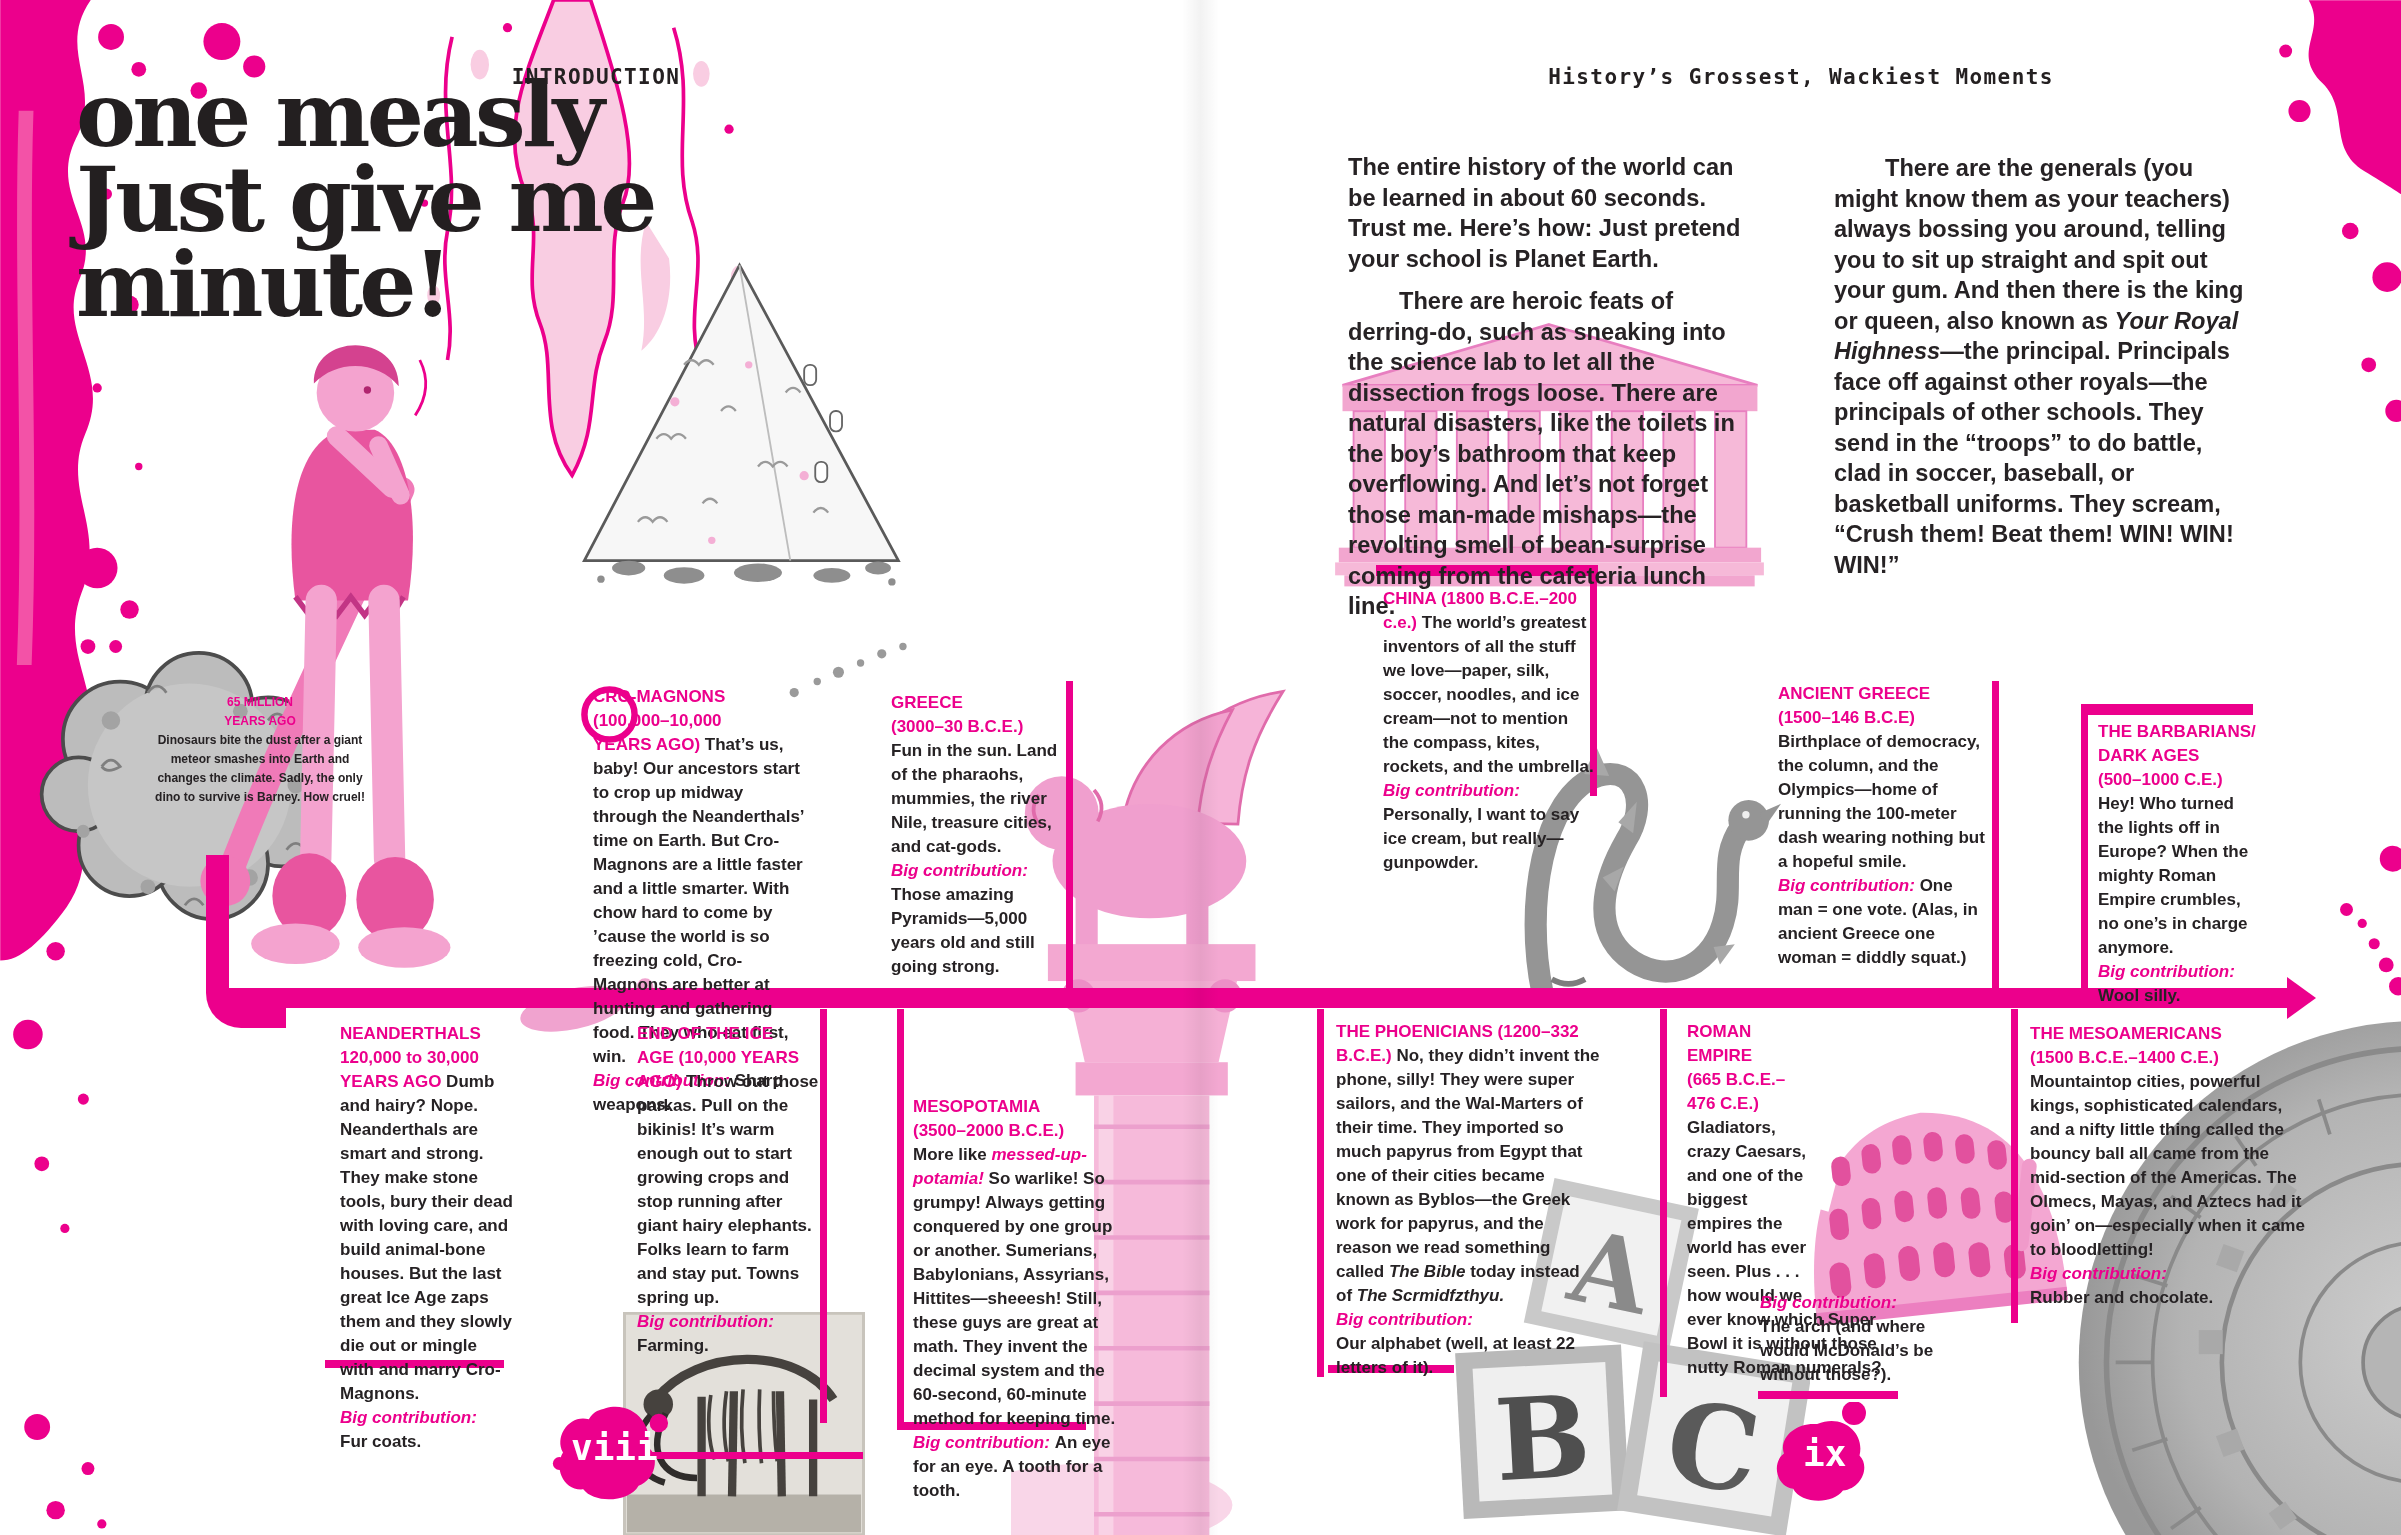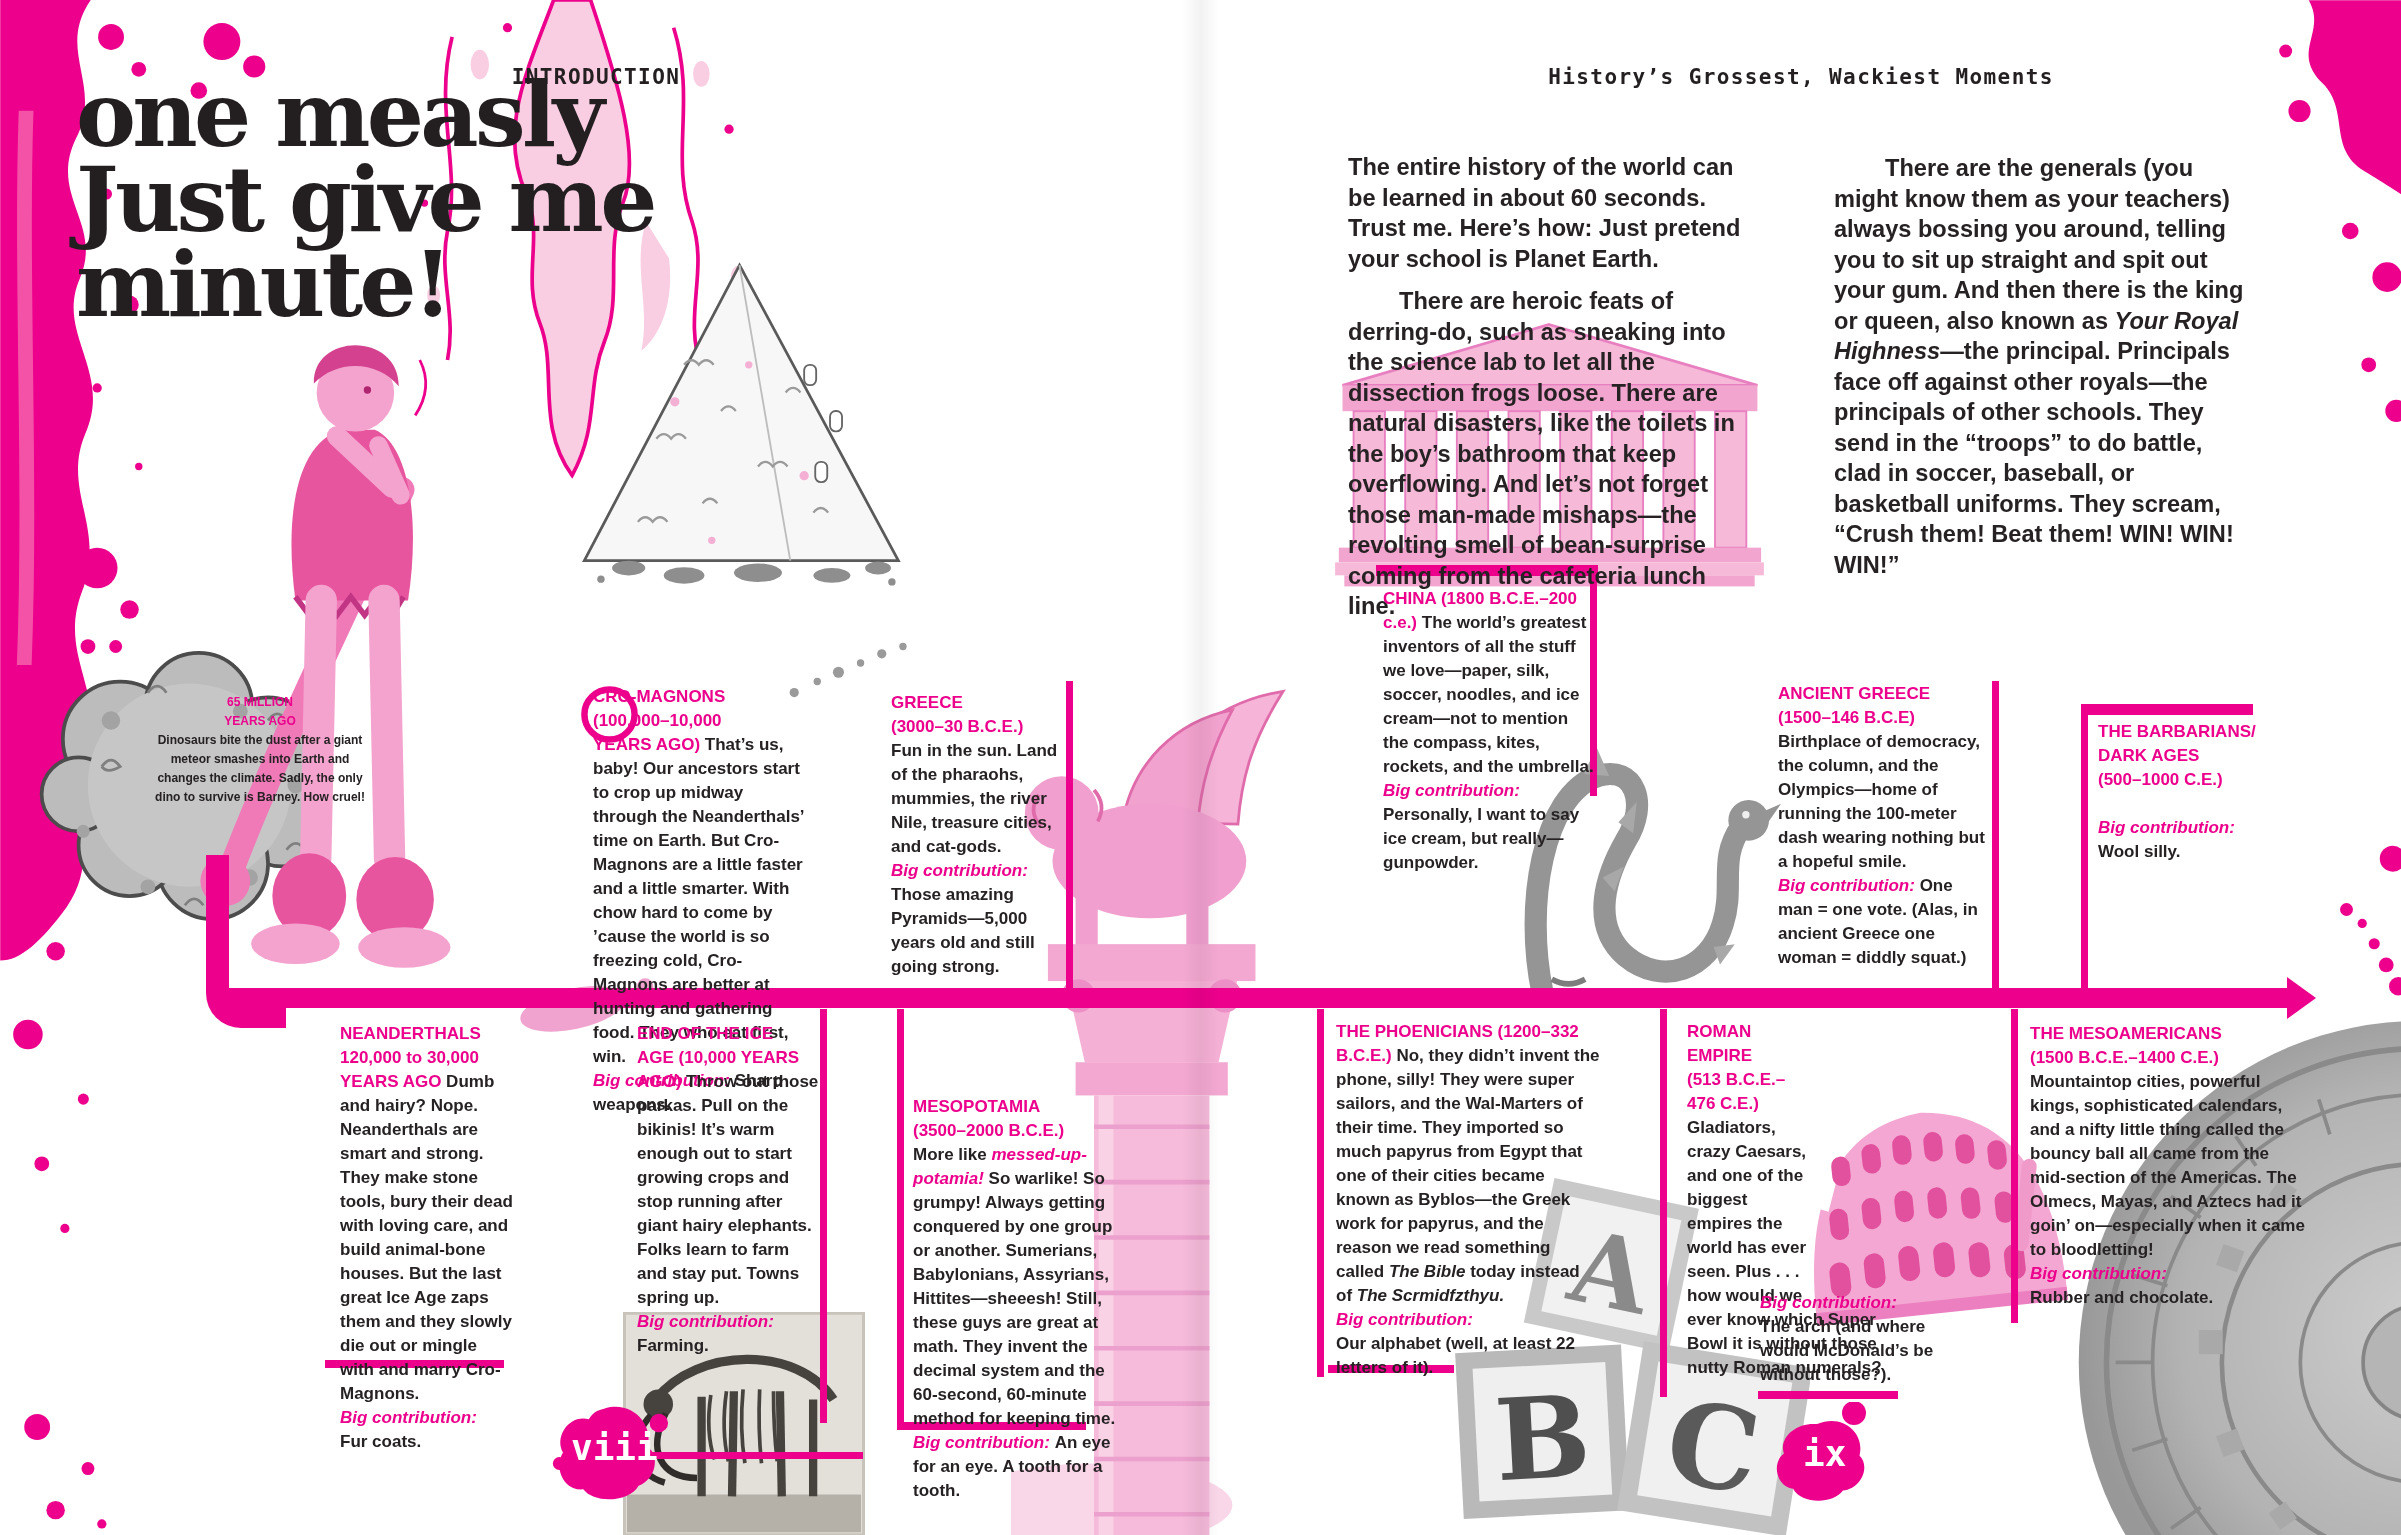--- a/index.html
+++ b/index.html
@@ -433,27 +433,27 @@
   <div class="entry" style="left:913px;top:1095px;width:220px">
     <p><span class="run-t">MESOPOTAMIA</span><br><span class="run-t">(3500–2000 B.C.E.)</span><br><span class="run-b">More like </span><span class="run-pi">messed-up-potamia!</span><span class="run-b"> So warlike! So grumpy! Always getting conquered by one group or another. Sumerians, Babylonians, Assyrians, Hittites—sheeesh! Still, these guys are great at math. They invent the decimal system and the 60-second, 60-minute method for keeping time.</span><br><span class="run-pi">Big contribution: </span><span class="run-b">An eye for an eye. A tooth for a tooth.</span></p>
   </div>
   <div class="entry" style="left:1383px;top:587px;width:212px">
     <p><span class="run-t">CHINA (1800 B.C.E.–200 c.e.) </span><span class="run-b">The world’s greatest inventors of all the stuff we love—paper, silk, soccer, noodles, and ice cream—not to mention the compass, kites, rockets, and the umbrella.</span><br><span class="run-pi">Big contribution: </span><br><span class="run-b">Personally, I want to say ice cream, but really—gunpowder.</span></p>
   </div>
   <div class="entry" style="left:1778px;top:682px;width:207px">
     <p><span class="run-t">ANCIENT GREECE</span><br><span class="run-t">(1500–146 B.C.E)</span><br><span class="run-b">Birthplace of democracy, the column, and the Olympics—home of running the 100-meter dash wearing nothing but a hopeful smile.</span><br><span class="run-pi">Big contribution: </span><span class="run-b">One man = one vote. (Alas, in ancient Greece one woman = diddly squat.)</span></p>
   </div>
   <div class="entry" style="left:2098px;top:720px;width:166px">
-    <p><span class="run-t">THE BARBARIANS/</span><br><span class="run-t">DARK AGES</span><br><span class="run-t">(500–1000 C.E.)</span><br><br><span class="run-pi">Big contribution: </span><br><span class="run-b">Wool silly.</span></p>
+    <p><span class="run-t">THE BARBARIANS/</span><br><span class="run-t">DARK AGES</span><br><span class="run-t">(500–1000 C.E.)</span><br><span class="run-b">Hey! Who turned the lights off in Europe? When the mighty Roman Empire crumbles, no one’s in charge anymore.</span><br><span class="run-pi">Big contribution: </span><br><span class="run-b">Wool silly.</span></p>
   </div>
   <div class="entry" style="left:1336px;top:1020px;width:264px">
     <p><span class="run-t">THE PHOENICIANS (1200–332 B.C.E.) </span><span class="run-b">No, they didn’t invent the phone, silly! They were super sailors, and the Wal-Marters of their time. They imported so much papyrus from Egypt that one of their cities became known as Byblos—the Greek work for papyrus, and the reason we read something called </span><span class="run-i">The Bible</span><span class="run-b"> today instead of </span><span class="run-i">The Scrmidfzthyu.</span><br><span class="run-pi">Big contribution: </span><br><span class="run-b">Our alphabet (well, at least 22 letters of it).</span></p>
   </div>
   <div class="entry" style="left:1687px;top:1020px;width:229px">
-    <p><span class="colspacer"></span><span><span class="run-t">ROMAN EMPIRE</span><br><span class="run-t">(513 B.C.E.–476 C.E.)</span><br><span class="run-b">Gladiators, crazy Caesars, and one of the biggest empires the world has ever seen. Plus . . . how would we ever know which Super Bowl it is without those nutty Roman numerals?</span></span></p>
+    <p><span class="colspacer"></span><span><span class="run-t">ROMAN EMPIRE</span><br><span class="run-t">(665 B.C.E.–476 C.E.)</span><br><span class="run-b">Gladiators, crazy Caesars, and one of the biggest empires the world has ever seen. Plus . . . how would we ever know which Super Bowl it is without those nutty Roman numerals?</span></span></p>
   </div>
   <div class="entry" style="left:1760px;top:1291px;width:194px">
     <p><span class="run-pi">Big contribution: </span><br><span class="run-b">The arch (and where would McDonald’s be without those?).</span></p>
   </div>
   <div class="entry" style="left:2030px;top:1022px;width:275px">
     <p><span class="run-t">THE MESOAMERICANS</span><br><span class="run-t">(1500 B.C.E.–1400 C.E.)</span><br><span class="run-b">Mountaintop cities, powerful kings, sophisticated calendars, and a nifty little thing called the bouncy ball all came from the mid-section of the Americas. The Olmecs, Mayas, and Aztecs had it goin’ on—especially when it came to bloodletting!</span><br><span class="run-pi">Big contribution: </span><br><span class="run-b">Rubber and chocolate.</span></p>
   </div>
 
   <svg class="abs" style="left:550px;top:1399px" width="120" height="106" viewBox="0 0 130 115">
     <path fill="#EC008C" d="M60 10 C90 2 112 28 106 52 C120 62 114 88 96 94 C86 112 48 114 36 98

